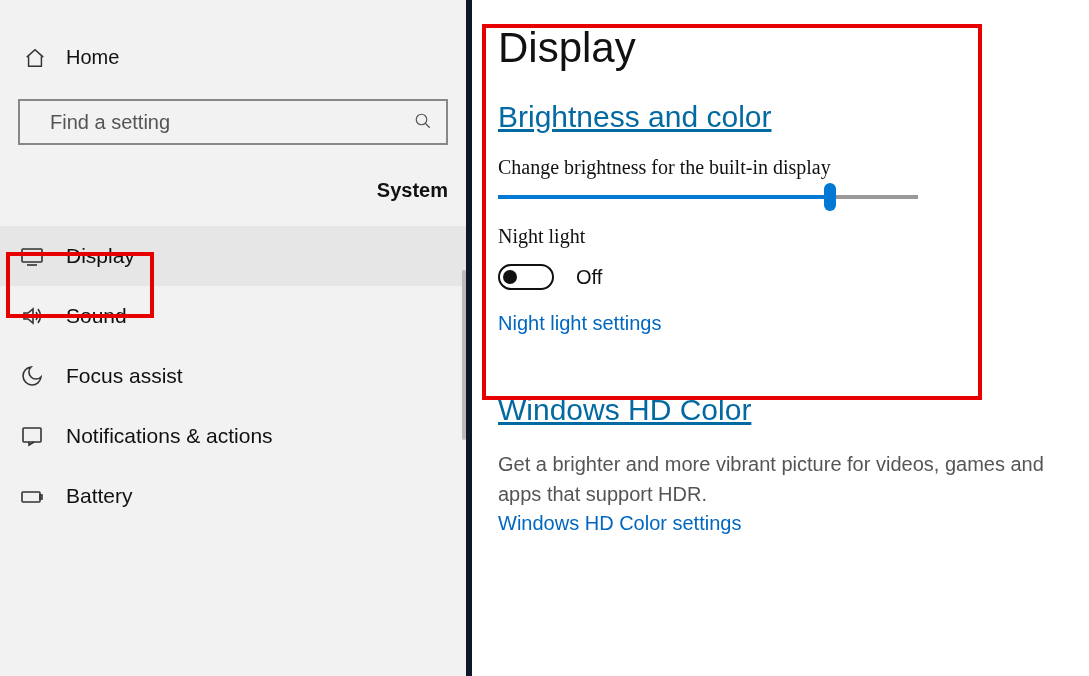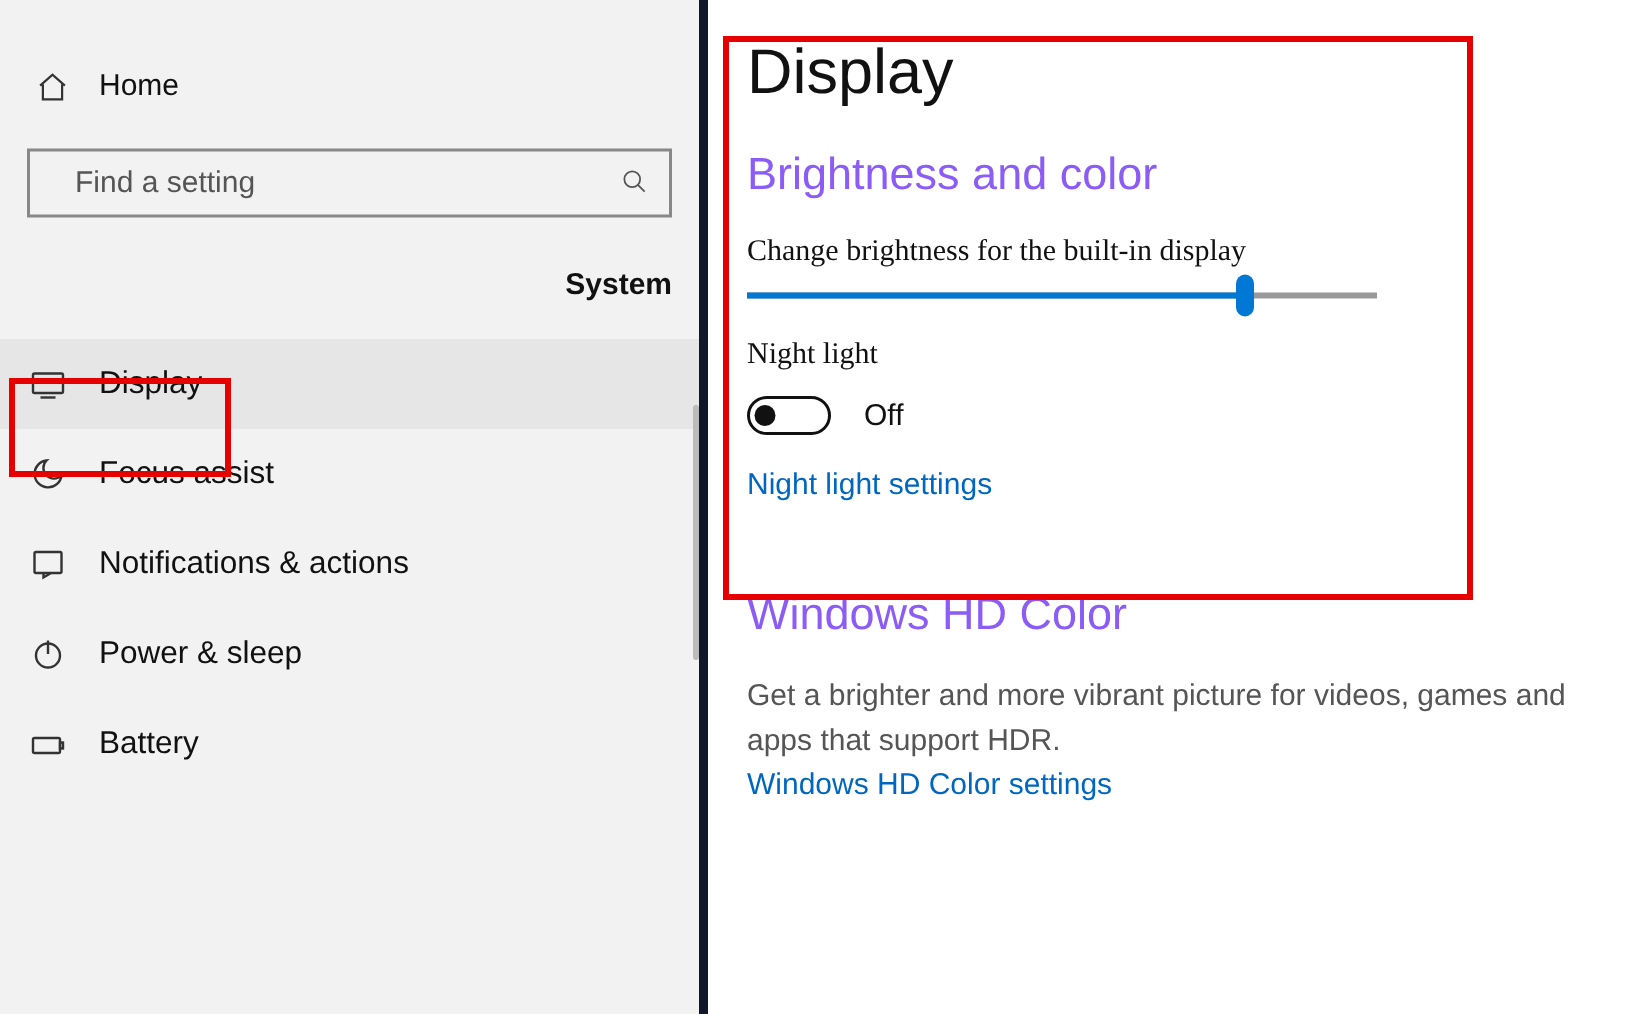--- a/index.html
+++ b/index.html
@@ -78,22 +78,23 @@
     position: relative;
   }
   .main .sel-box.main-box {
     left: 10px; top: 24px; width: 500px; height: 376px;
   }
   .page-title {
     font-size: 42px; font-weight: 400; color: #111;
     margin: 0 0 28px 0;
   }
   .section-head {
-    font-size: 30px; font-weight: 400; color: #8b5cf6;
+    font-size: 30px; font-weight: 400; color: #0369a1;
     margin: 24px 0 22px 0;
+    text-decoration: underline;
   }
   .body-text { font-size: 20px; color: #111; margin-bottom: 16px; font-family: Liberation Serif, serif; }
   .slider-wrap { margin-bottom: 26px; }
   .slider-track {
     width: 420px; height: 4px; background: #999; position: relative;
   }
   .slider-fill {
     position: absolute; left: 0; top: 0; height: 100%;
     background: #0078d4;
   }
@@ -156,49 +157,50 @@
       <div class="nav-item selected">
         <span class="icon">
           <svg width="24" height="24" viewBox="0 0 24 24" fill="none" stroke="#333" stroke-width="1.6">
             <rect x="2" y="5" width="20" height="13" rx="1"></rect>
             <line x1="7" y1="21" x2="17" y2="21"></line>
           </svg>
         </span>
         <span>Display</span>
       </div>
 
+      <div class="nav-item">
+        <span class="icon">
+          <svg width="24" height="24" viewBox="0 0 24 24" fill="none" stroke="#333" stroke-width="1.6">
+            <path d="M4 9 H8 L13 5 V19 L8 15 H4 Z"></path>
+            <path d="M16 8 Q19 12 16 16"></path>
+            <path d="M18 5 Q23 12 18 19"></path>
+          </svg>
+        </span>
+        <span>Sound</span>
+      </div>
 
       <div class="nav-item">
         <span class="icon">
           <svg width="24" height="24" viewBox="0 0 24 24" fill="none" stroke="#333" stroke-width="1.6">
             <path d="M21 13 A9 9 0 1 1 11 3 A7 7 0 0 0 21 13 Z"></path>
           </svg>
         </span>
         <span>Focus assist</span>
       </div>
 
       <div class="nav-item">
         <span class="icon">
           <svg width="24" height="24" viewBox="0 0 24 24" fill="none" stroke="#333" stroke-width="1.6">
             <rect x="3" y="4" width="18" height="14" rx="1"></rect>
             <path d="M9 18 L9 21 L14 18"></path>
           </svg>
         </span>
         <span>Notifications &amp; actions</span>
       </div>
 
-      <div class="nav-item">
-        <span class="icon">
-          <svg width="24" height="24" viewBox="0 0 24 24" fill="none" stroke="#333" stroke-width="1.6">
-            <circle cx="12" cy="13" r="8"></circle>
-            <line x1="12" y1="3" x2="12" y2="12"></line>
-          </svg>
-        </span>
-        <span>Power &amp; sleep</span>
-      </div>
 
       <div class="nav-item">
         <span class="icon">
           <svg width="24" height="24" viewBox="0 0 24 24" fill="none" stroke="#333" stroke-width="1.6">
             <rect x="2" y="8" width="18" height="10" rx="1"></rect>
             <rect x="20" y="11" width="2" height="4"></rect>
           </svg>
         </span>
         <span>Battery</span>
       </div>

